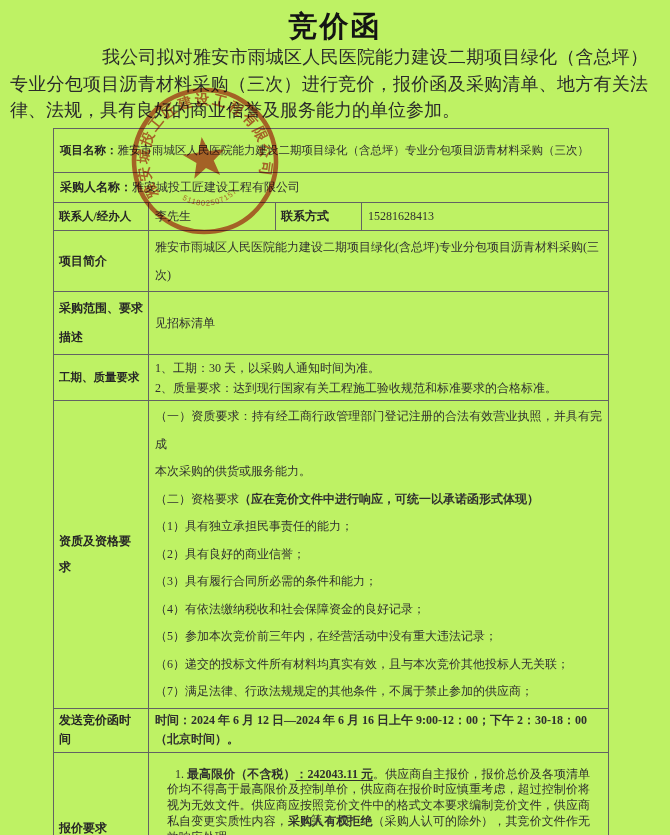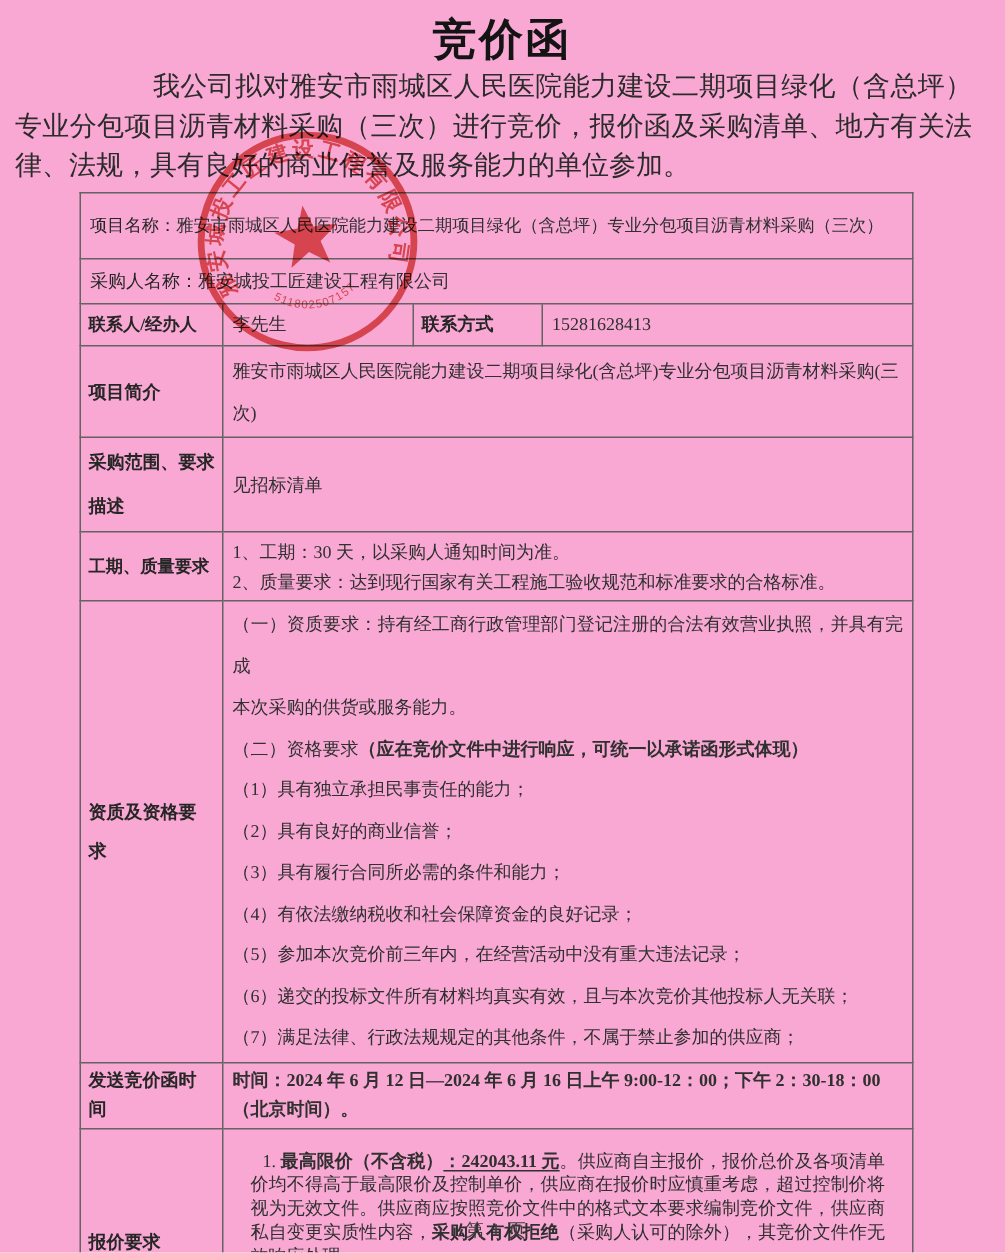--- a/index.html
+++ b/index.html
@@ -1,39 +1,39 @@
 <!DOCTYPE html>
 <html><head>
 <meta charset="utf-8">
 <style>
   html,body{margin:0;padding:0;}
   .page{
     position:relative; width:670px; height:835px; overflow:hidden;
-    background:#f9a8d4; color:#2e2e2e;
+    background:#bef264; color:#2e2e2e;
     font-family:"Liberation Serif","DejaVu Serif",serif;
   }
   .doc-title{
     position:absolute; top:7px; left:0; width:670px; text-align:center;
     font-size:29px; font-weight:700; color:#141414; letter-spacing:2px;
   }
   .intro{
     position:absolute; top:44px; left:10px; width:638px;
     font-size:18px; line-height:26.5px; text-align:justify; text-indent:92px;
     color:#2b2b2b;
   }
   table.doc-table{
     position:absolute; left:53px; top:128px; width:556px;
     border-collapse:collapse; table-layout:fixed;
     font-size:12px; color:#303030;
   }
   .doc-table td{
     border:1px solid #636363; padding:2px 6px; vertical-align:middle;
     overflow:hidden;
   }
-  .lbl{ font-weight:400; color:#262626;text-align:center; }
+  .lbl{ font-weight:700; color:#262626;text-align:center; }
   td.label-cell{ font-weight:700; padding-left:5px; padding-right:2px; color:#262626;margin-top:20px; }
   .pre{ white-space:pre-line; }
   .b{ font-weight:700; }
   .u{ text-decoration:underline; text-underline-offset:2px; }
   .nowrap{ white-space:nowrap; }
   .r1{ font-size:11.5px; }
   .r4-val{ line-height:28px; white-space:pre-line; }
   .r5-lbl{ line-height:29px; vertical-align:top; padding-top:6px; }
   .r5-val{ vertical-align:top; padding-top:9px; }
   .r6-val{ line-height:20px; }

